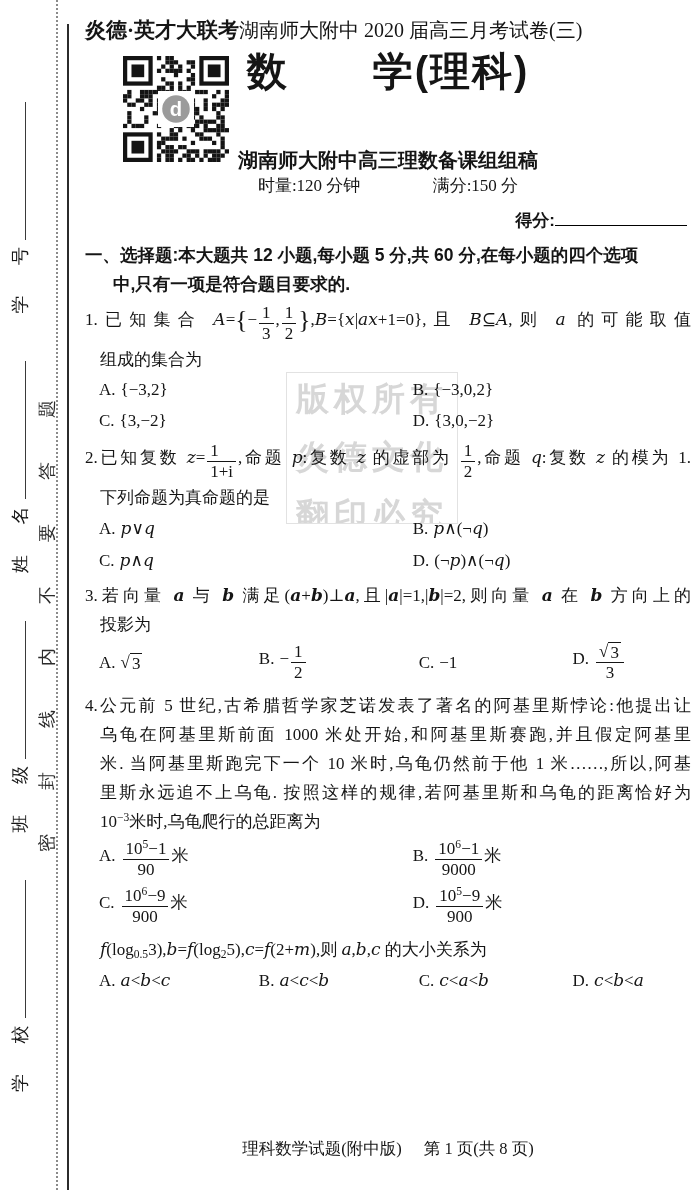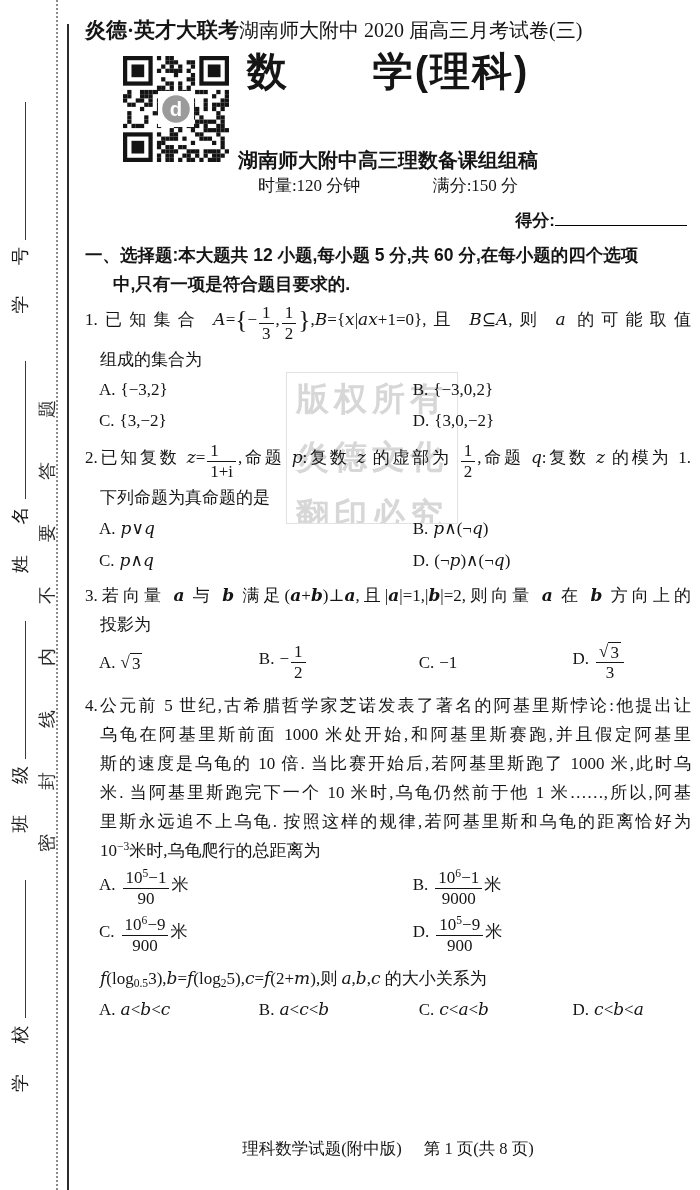--- a/index.html
+++ b/index.html
@@ -365,21 +365,20 @@
             <div class="option"><span class="olabel">C.</span>−1</div>
             <div class="option"><span class="olabel">D.</span><span class="frac"><span class="num"><span class="sqrt">
                     <span class="rad">√</span>
                     <span class="rcd">3</span>
                   </span></span><span class="den">3</span></span></div>
           </div>
         </div>
         <div class="question">
           <div class="stem-line jfull">4.公元前 5 世纪,古希腊哲学家芝诺发表了著名的阿基里斯悖论:他提出让</div>
           <div class="stem-line cont jfull">乌龟在阿基里斯前面 1000 米处开始,和阿基里斯赛跑,并且假定阿基里</div>
-          <div class="stem-line cont jfull">斯的速度是乌龟的 10 倍. 当比赛开始后,若阿基里斯跑了 1000 米,此时乌</div>
           <div class="stem-line cont jfull">米. 当阿基里斯跑完下一个 10 米时,乌龟仍然前于他 1 米……,所以,阿基</div>
           <div class="stem-line cont jfull">里斯永远追不上乌龟. 按照这样的规律,若阿基里斯和乌龟的距离恰好为</div>
           <div class="stem-line cont">10<span class="sup">−3</span>米时,乌龟爬行的总距离为</div>
           <div class="options cols2">
             <div class="option"><span class="olabel">A.</span><span class="frac"><span class="num">10<span class="sup">5</span>−1</span><span class="den">90</span></span>米</div>
             <div class="option"><span class="olabel">B.</span><span class="frac"><span class="num">10<span class="sup">6</span>−1</span><span class="den">9000</span></span>米</div>
             <div class="option"><span class="olabel">C.</span><span class="frac"><span class="num">10<span class="sup">6</span>−9</span><span class="den">900</span></span>米</div>
             <div class="option"><span class="olabel">D.</span><span class="frac"><span class="num">10<span class="sup">5</span>−9</span><span class="den">900</span></span>米</div>
           </div>
         </div>

